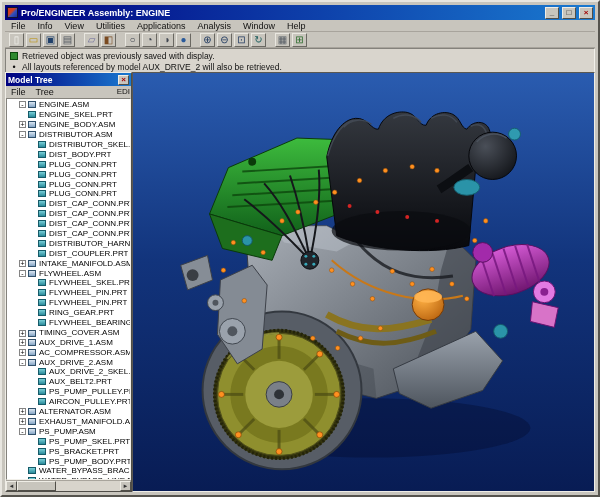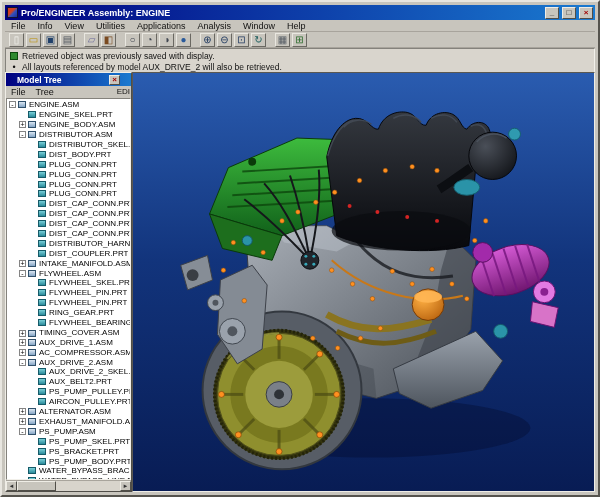--- a/index.html
+++ b/index.html
@@ -71,21 +71,21 @@
   }
   #viewport svg { position:absolute; left:0; top:0; width:100%; height:100%; }
 
   
   #model-tree-window {
     position:absolute; left:3px; top:70px; width:127px; bottom:3px;
     background:#c8c5bd; border:1px solid; border-color:#efede6 #504e48 #504e48 #efede6;
     display:flex; flex-direction:column;
   }
   #model-tree-titlebar {
-    height:13px; flex:0 0 auto; display:flex; align-items:center; padding:0 11px;
+    height:13px; flex:0 0 auto; display:flex; align-items:center; padding:0 2px;
     color:#fff;
   }
   #model-tree-title { font-size:8.5px; font-weight:bold; flex:1 1 auto; white-space:nowrap; }
   #model-tree-close { width:11px; height:10px; }
   #model-tree-menubar {
     height:12px; flex:0 0 auto; display:flex; align-items:center; position:relative;
     background:#c8c5bd;
   }
   #tree-header-fragment {
     position:absolute; right:1px; top:1px; font-size:8px; color:#111; overflow:hidden; max-width:24px;
@@ -420,21 +420,21 @@
     <div id="model-tree-titlebar" style="background: linear-gradient(90deg, rgb(0, 0, 128), rgb(26, 122, 208));">
       <span id="model-tree-title">Model Tree</span>
       <button class="win-btn close" id="model-tree-close">×</button>
     </div>
     <div id="model-tree-menubar">
       <span id="tree-header-fragment">EDI</span>
     <span class="menu-item mt">File</span>
         <span class="menu-item mt">Tree</span>
       </div>
     <div id="model-tree-list">
-        <div class="tree-row" style="padding-left: 2px;">
+        <div class="tree-row" style="padding-left: 12px;">
           <span class="expander">-</span>
           <span class="node-icon asm"></span>
           <span class="node-label">ENGINE.ASM</span>
         </div>
         <div class="tree-row" style="padding-left: 12px;">
           <span class="expander nox"></span>
           <span class="node-icon prt"></span>
           <span class="node-label">ENGINE_SKEL.PRT</span>
         </div>
         <div class="tree-row" style="padding-left: 12px;">

